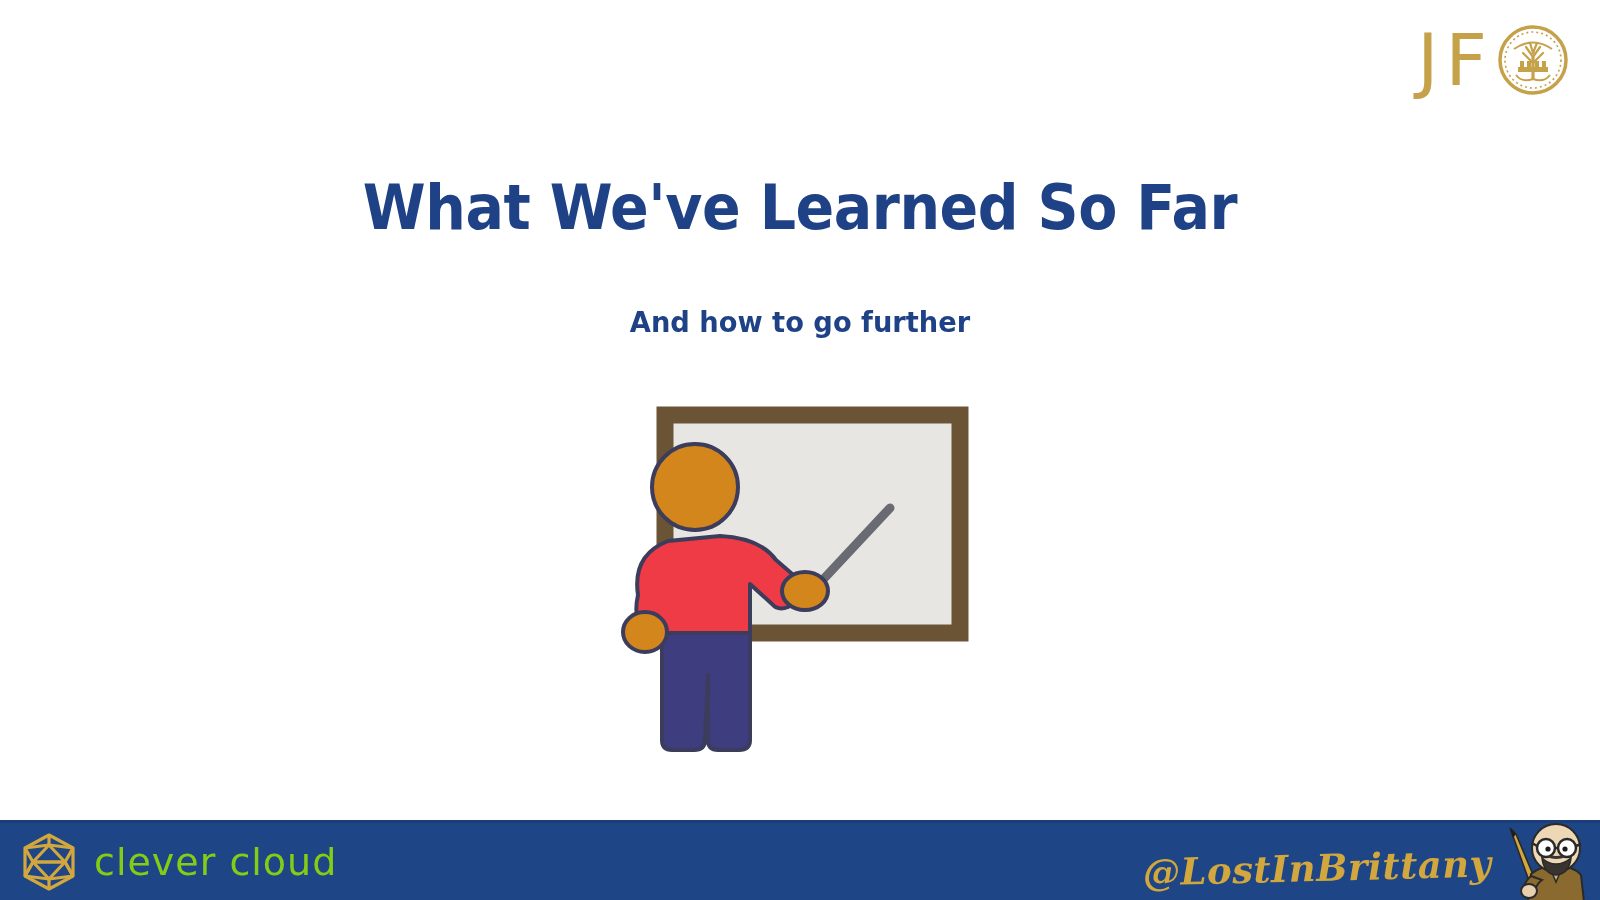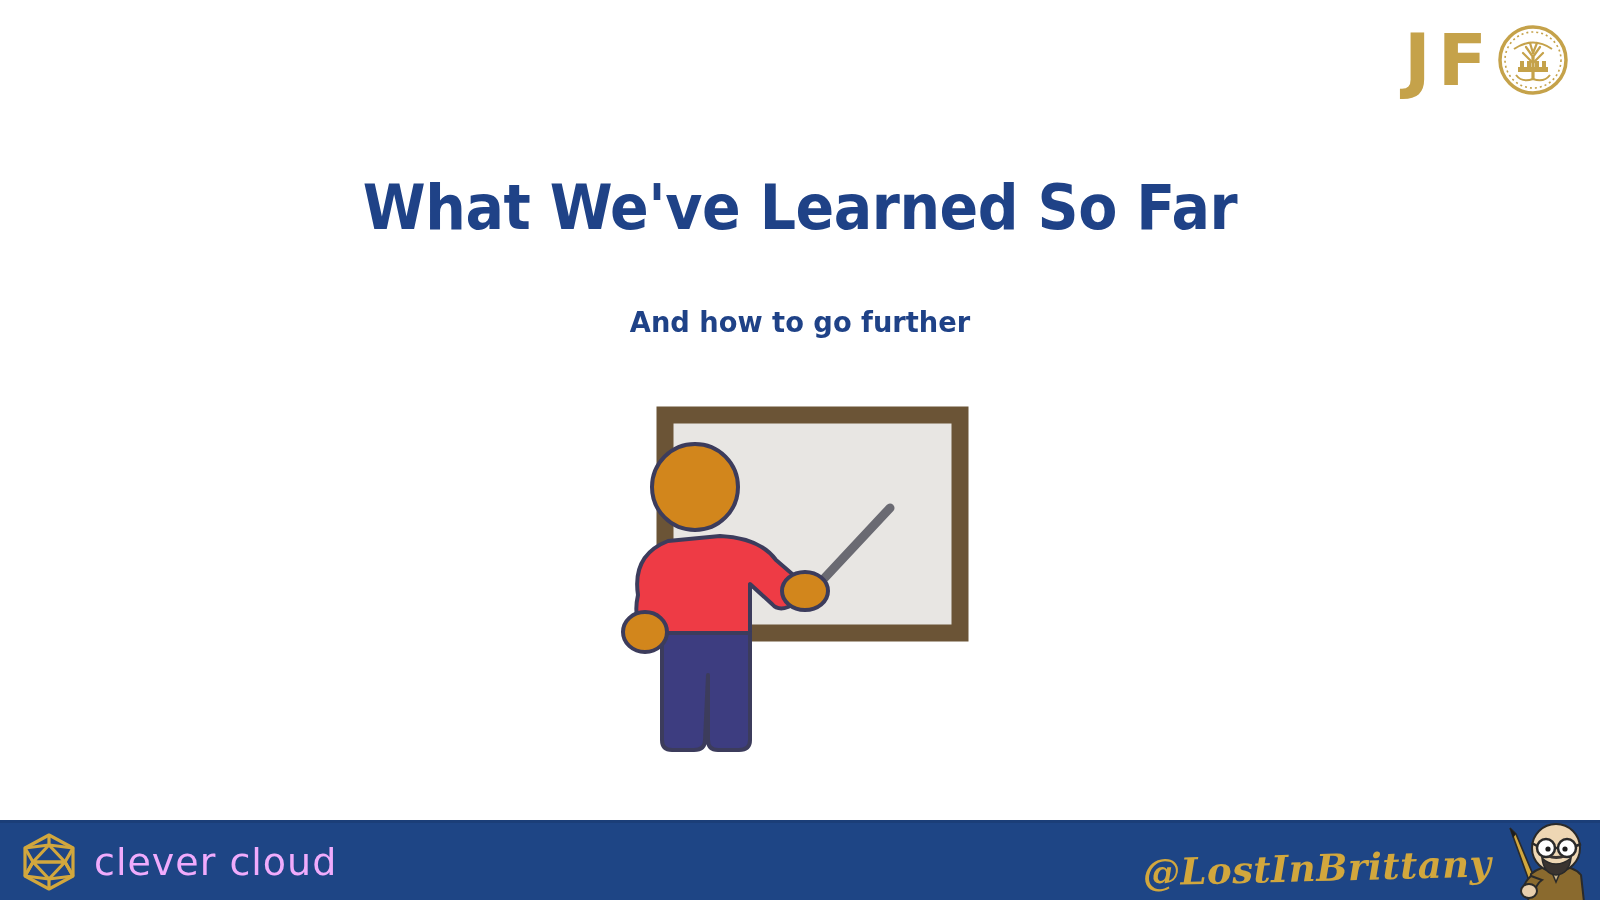--- a/index.html
+++ b/index.html
@@ -30,21 +30,21 @@
     position: absolute;
     right: 28px;
     top: 14px;
     display: flex;
     align-items: center;
     height: 92px;
     color: #c9a martin;
   }
   .jf-word {
     font-family: "DejaVu Sans", sans-serif;
-    font-weight: 700;
+    font-weight: 400;
     font-size: 72px;
     line-height: 72px;
     letter-spacing: 7px;
     color: #c5a24a;
   }
   .jf-tree {
     position: relative;
     width: 74px;
     height: 74px;
     margin: 0 2px;
@@ -109,21 +109,21 @@
     display: flex;
     align-items: center;
     gap: 14px;
   }
   .cc-icon { width: 62px; height: 62px; flex: 0 0 auto; }
   .cc-name {
     font-family: "DejaVu Sans", sans-serif;
     font-size: 38px;
     font-weight: 400;
     letter-spacing: 1px;
-    color: #f0abfc;
+    color: #84cc16;
   }
   .footer-right {
     display: flex;
     align-items: flex-end;
     gap: 6px;
   }
   .handle {
     font-family: "DejaVu Serif", serif;
     font-style: italic;
     font-size: 37px;

